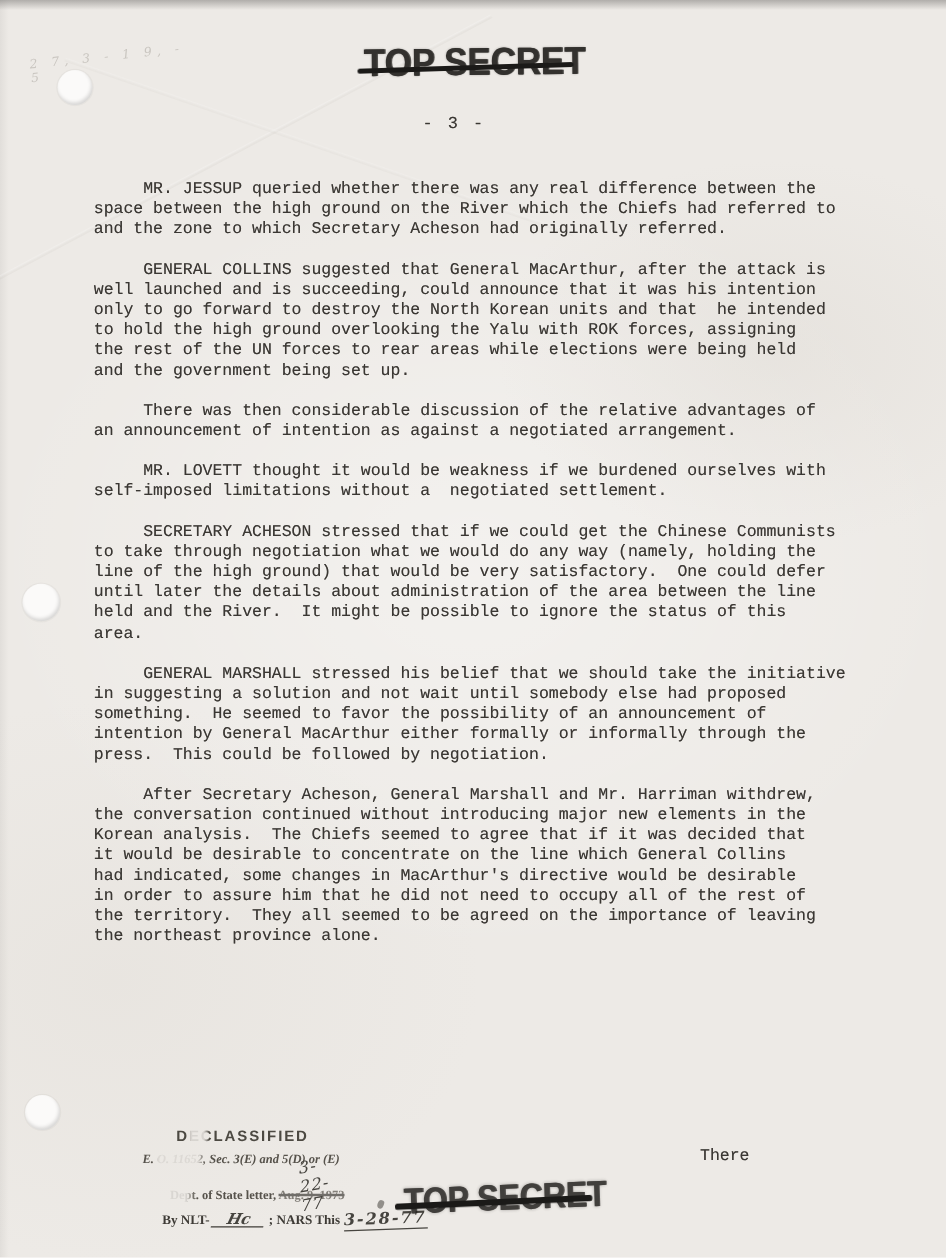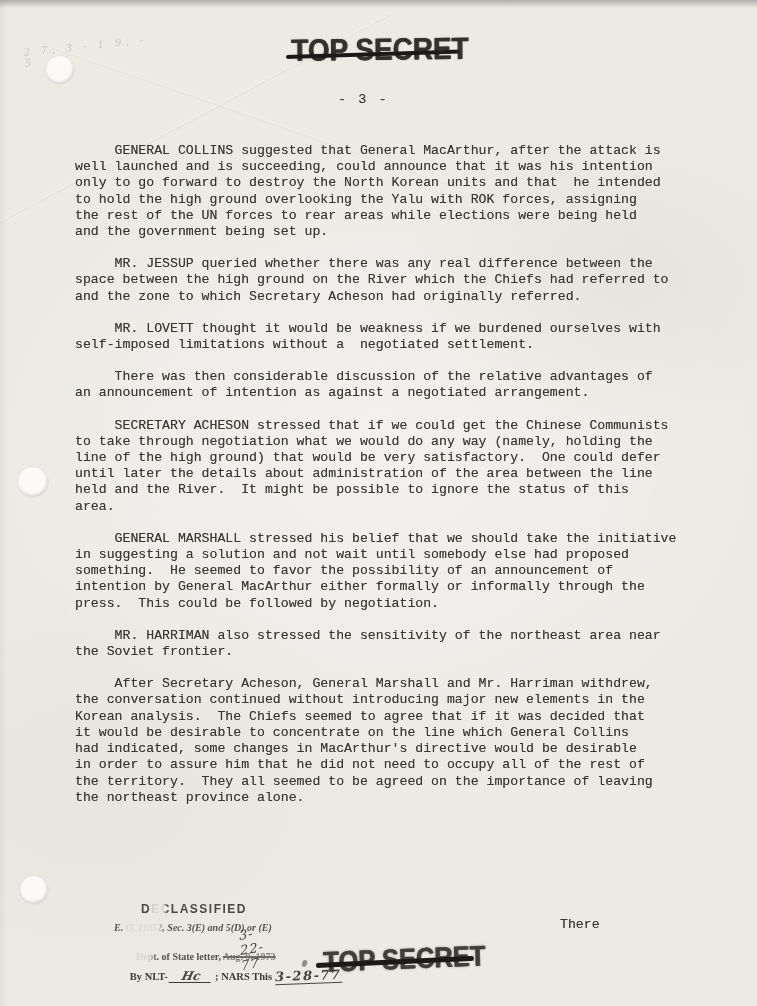--- a/index.html
+++ b/index.html
@@ -106,46 +106,44 @@
   <div class="hole hole-bottom"></div>
 
   <div class="pencil-note">2 7, 3 - 1 9, - 5</div>
 
   <div class="stamp stamp-top">TOP SECRET</div>
   <div class="strike strike-top"></div>
 
   <div class="mono page-number">- 3 -</div>
 
   <div class="mono body-text">
+    <div class="para">     MR. JESSUP queried whether there was any real difference between the
+space between the high ground on the River which the Chiefs had referred to
+and the zone to which Secretary Acheson had originally referred.</div>
     <div class="para">     GENERAL COLLINS suggested that General MacArthur, after the attack is
 well launched and is succeeding, could announce that it was his intention
 only to go forward to destroy the North Korean units and that  he intended
 to hold the high ground overlooking the Yalu with ROK forces, assigning
 the rest of the UN forces to rear areas while elections were being held
 and the government being set up.</div>
-    <div class="para">     MR. JESSUP queried whether there was any real difference between the
-space between the high ground on the River which the Chiefs had referred to
-and the zone to which Secretary Acheson had originally referred.</div>
+    <div class="para">     There was then considerable discussion of the relative advantages of
+an announcement of intention as against a negotiated arrangement.</div>
     <div class="para">     MR. LOVETT thought it would be weakness if we burdened ourselves with
 self-imposed limitations without a  negotiated settlement.</div>
-    <div class="para">     There was then considerable discussion of the relative advantages of
-an announcement of intention as against a negotiated arrangement.</div>
     <div class="para">     SECRETARY ACHESON stressed that if we could get the Chinese Communists
 to take through negotiation what we would do any way (namely, holding the
 line of the high ground) that would be very satisfactory.  One could defer
 until later the details about administration of the area between the line
 held and the River.  It might be possible to ignore the status of this
 area.</div>
     <div class="para">     GENERAL MARSHALL stressed his belief that we should take the initiative
 in suggesting a solution and not wait until somebody else had proposed
 something.  He seemed to favor the possibility of an announcement of
 intention by General MacArthur either formally or informally through the
 press.  This could be followed by negotiation.</div>
-    <div class="para">     MR. HARRIMAN also stressed the sensitivity of the northeast area near
-the Soviet frontier.</div>
     <div class="para">     After Secretary Acheson, General Marshall and Mr. Harriman withdrew,
 the conversation continued without introducing major new elements in the
 Korean analysis.  The Chiefs seemed to agree that if it was decided that
 it would be desirable to concentrate on the line which General Collins
 had indicated, some changes in MacArthur's directive would be desirable
 in order to assure him that he did not need to occupy all of the rest of
 the territory.  They all seemed to be agreed on the importance of leaving
 the northeast province alone.</div>
   </div>
 

